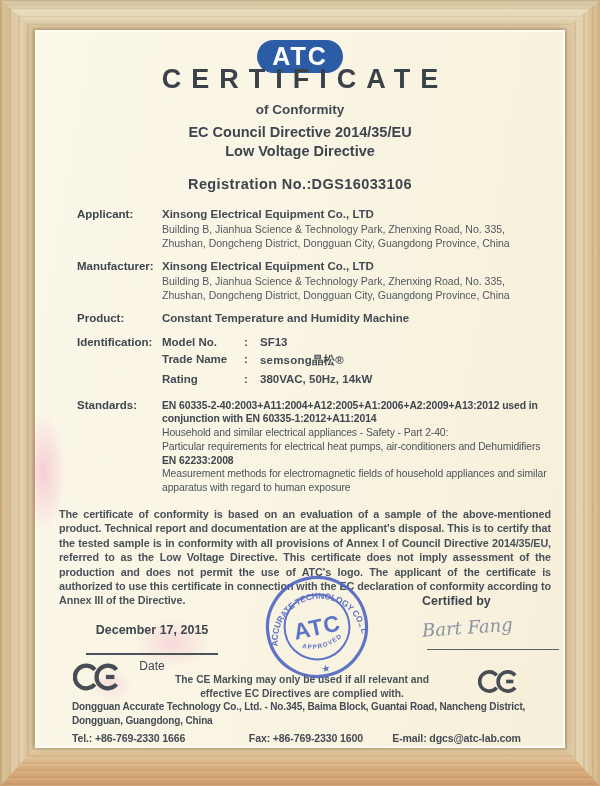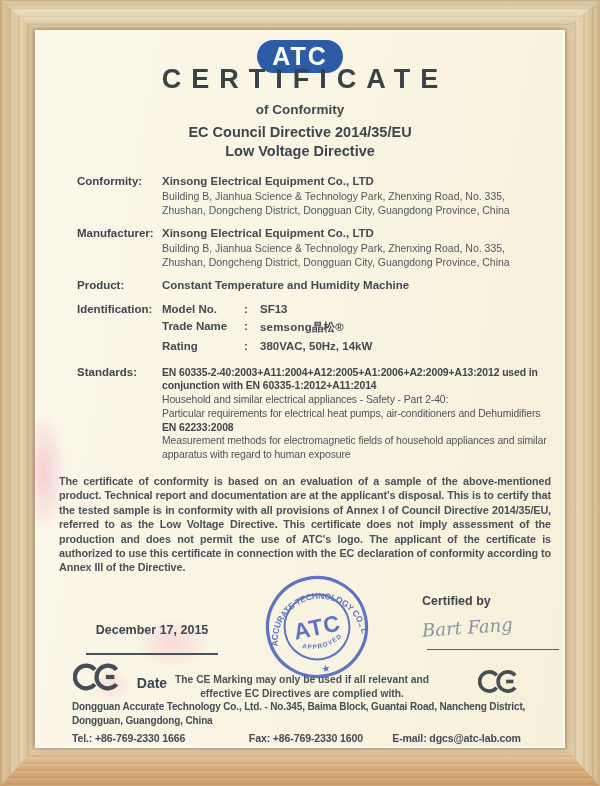--- a/index.html
+++ b/index.html
@@ -73,21 +73,21 @@
   .abs { position:absolute; }
   .stamp { left:226px; top:541px; width:108px; height:108px; transform:rotate(-12deg); opacity:.88; }
   .certified { left:385px; top:562px; width:140px; text-align:left;
     font-weight:bold; font-size:12.5px; color:#3f464f; }
   .signature { margin-top:7px; font-family:"DejaVu Serif",serif; font-style:italic;
     font-weight:normal; font-size:18px; color:#8a93a2; transform:rotate(-4deg); }
   .sig-line { left:390px; top:617px; width:132px; border-top:1.5px solid #5a616b; }
   .date-block { left:30px; top:588px; width:170px; text-align:center; }
   .date-value { display:inline-block; font-weight:bold; font-size:12.5px; color:#3e454e;
     border-bottom:2px solid #4a525b; padding:0 10px 16px; }
-  .date-label { margin-top:20px; font-weight:bold; font-size:14px; color:#3f464f; }
+  .date-label { margin-top:4px; font-weight:normal; font-size:12px; color:#3f464f; }
   .ce-left  { left:36px;  top:628px; width:48px; height:34px; }
   .ce-right { left:441px; top:635px; width:41px; height:29px; }
   .ce-note { left:128px; top:641px; width:274px; text-align:center; font-weight:bold;
     font-size:10.3px; line-height:1.35; color:#4a5159; }
   .footer-addr { left:35px; top:668px; width:478px; font-weight:bold; font-size:10px;
     line-height:1.35; color:#454c55; letter-spacing:-.15px; }
   .contact { left:35px; top:700px; width:478px; display:flex; font-weight:bold;
     font-size:10.6px; color:#454c55; letter-spacing:-.15px;align-items:center; }
   .contact span:nth-child(1){ width:37%; }
   .contact span:nth-child(2){ width:30%; }
@@ -107,25 +107,26 @@
     <div class="stain s2"></div>
     <div class="stain s3"></div>
     <div class="stain s4"></div>
 
     <div class="header">
       <div class="logo-pill">ATC</div>
       <div class="title">CERTIFICATE</div>
       <div class="subtitle">of Conformity</div>
       <div class="directive">EC Council Directive 2014/35/EU</div>
       <div class="directive2">Low Voltage Directive</div>
+      <div class="registration">Registration No.:DGS16033106</div>
     </div>
 
     <div class="fields">
       <div class="frow">
-        <div class="flabel">Conformity:</div>
+        <div class="flabel">Applicant:</div>
         <div>
           <div class="fname">Xinsong Electrical Equipment Co., LTD</div>
           <div class="faddr">Building B, Jianhua Science &amp; Technology Park, Zhenxing Road, No. 335, Zhushan, Dongcheng District, Dongguan City, Guangdong Province, China</div>
         </div>
       </div>
       <div class="frow">
         <div class="flabel">Manufacturer:</div>
         <div>
           <div class="fname">Xinsong Electrical Equipment Co., LTD</div>
           <div class="faddr">Building B, Jianhua Science &amp; Technology Park, Zhenxing Road, No. 335, Zhushan, Dongcheng District, Dongguan City, Guangdong Province, China</div>

